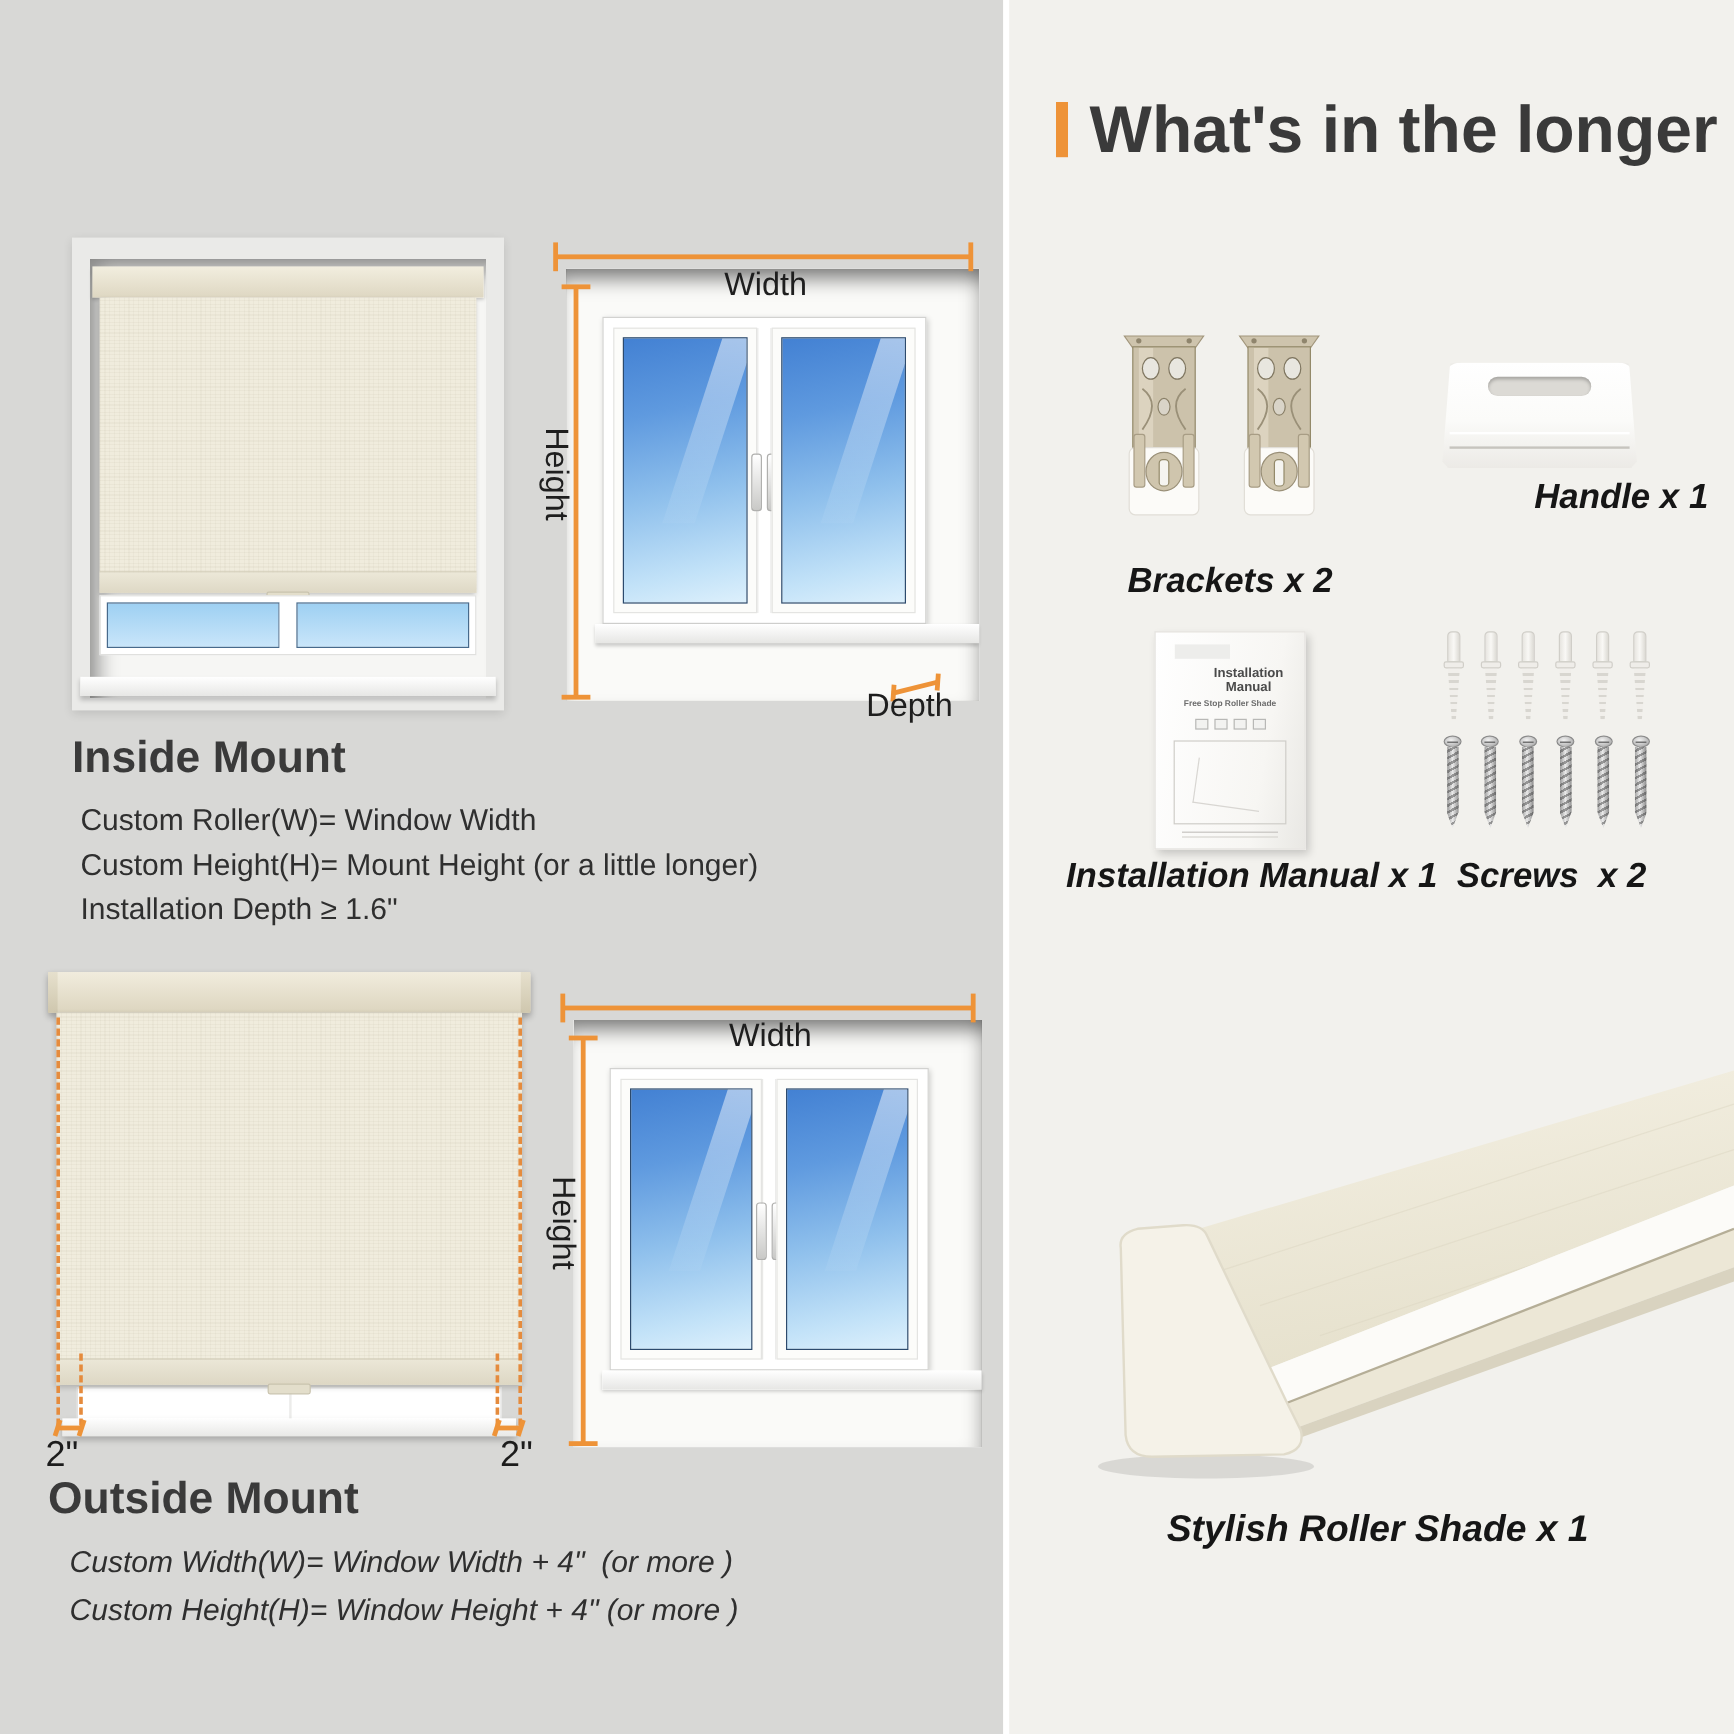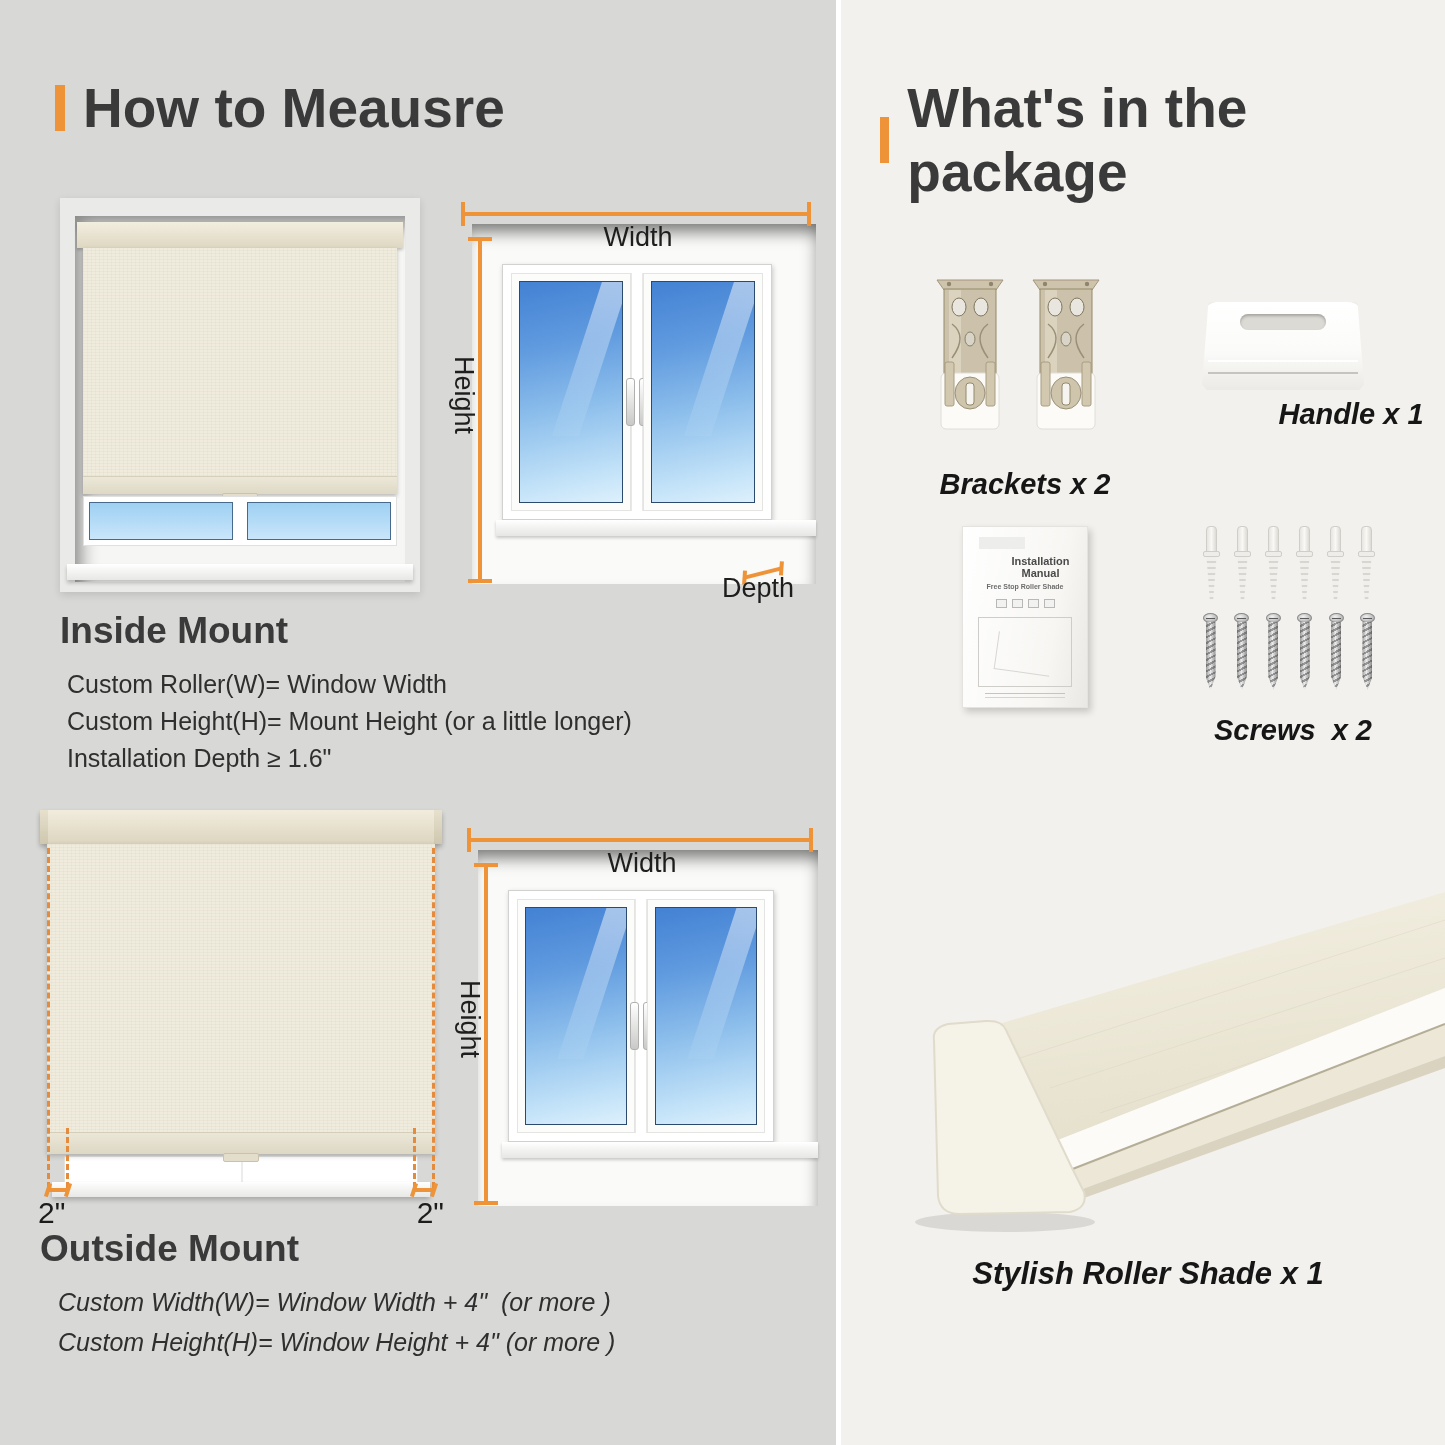--- a/index.html
+++ b/index.html
@@ -170,24 +170,20 @@
 
   .shade-svg { position:absolute; left:900px; top:878px; width:545px; height:362px; }
 </style>
 </head>
 <body>
 
 <div class="canvas">
 
   <div class="panel-right"></div>
 
-  <header class="sec-header" style="left:55px; top:76px;">
-    <div class="accent-bar"></div>
-    <h1 class="sec-title">How to Meausre</h1>
-  </header>
 
   <div class="illusA">
     <div class="iaRecess">
       <div class="iaCassette"></div>
       <div class="iaShade fabric-tex">
         <div class="iaShadeBar">
           <div class="pull-tab"></div>
         </div>
       </div>
       <div class="iaWin">
@@ -266,21 +262,21 @@
   </div>
 
   <h2 class="mount-h" style="left:40px; top:1228px; width:402px;">Outside Mount</h2>
   <div class="mount-lines" style="left:58px; top:1282px; line-height:40px;font-style:italic;">
     <p>Custom Width(W)= Window Width + 4"  (or more )</p>
     <p>Custom Height(H)= Window Height + 4" (or more )</p>
   </div>
 
   <header class="sec-header" style="left:880px; top:76px;">
     <div class="accent-bar"></div>
-    <h1 class="sec-title">What's in the package</h1>
+    <h1 class="sec-title">What's in the longer</h1>
   </header>
 
   <div class="brackets-group">
     <svg class="bracket" viewBox="0 0 72 158">
       <polygon points="3,4 69,4 62,14 10,14" fill="#cec4ad" stroke="#a2967c" stroke-width="1"></polygon>
       <circle cx="15" cy="8" r="2.2" fill="#8f856d"></circle>
       <circle cx="57" cy="8" r="2.2" fill="#8f856d"></circle>
       <rect x="10" y="13" width="52" height="86" fill="#ccc2ab" stroke="#938969"></rect>
       <rect x="15" y="14" width="12" height="84" fill="#ded6c2" opacity="0.85"></rect>
       <ellipse cx="25" cy="31" rx="7" ry="9" fill="#e8e6df" stroke="#7f7660"></ellipse>
@@ -323,20 +319,21 @@
     <div class="m-sub">Free Stop Roller Shade</div>
     <div class="m-icons">
       <span></span>
         <span></span>
         <span></span>
         <span></span>
     </div>
     <div class="m-box"></div>
     <div class="m-foot"></div>
   </div>
+  <div class="pack-label" style="left:885px; top:714px; width:316px;">Installation Manual x 1</div>
 
   <div class="hw-group">
     <div class="hw-row anchor-row">
       <div class="anchor">
           <div class="a-top"></div>
           <div class="a-collar"></div>
           <div class="a-body"></div>
         </div>
       <div class="anchor">
           <div class="a-top"></div>

